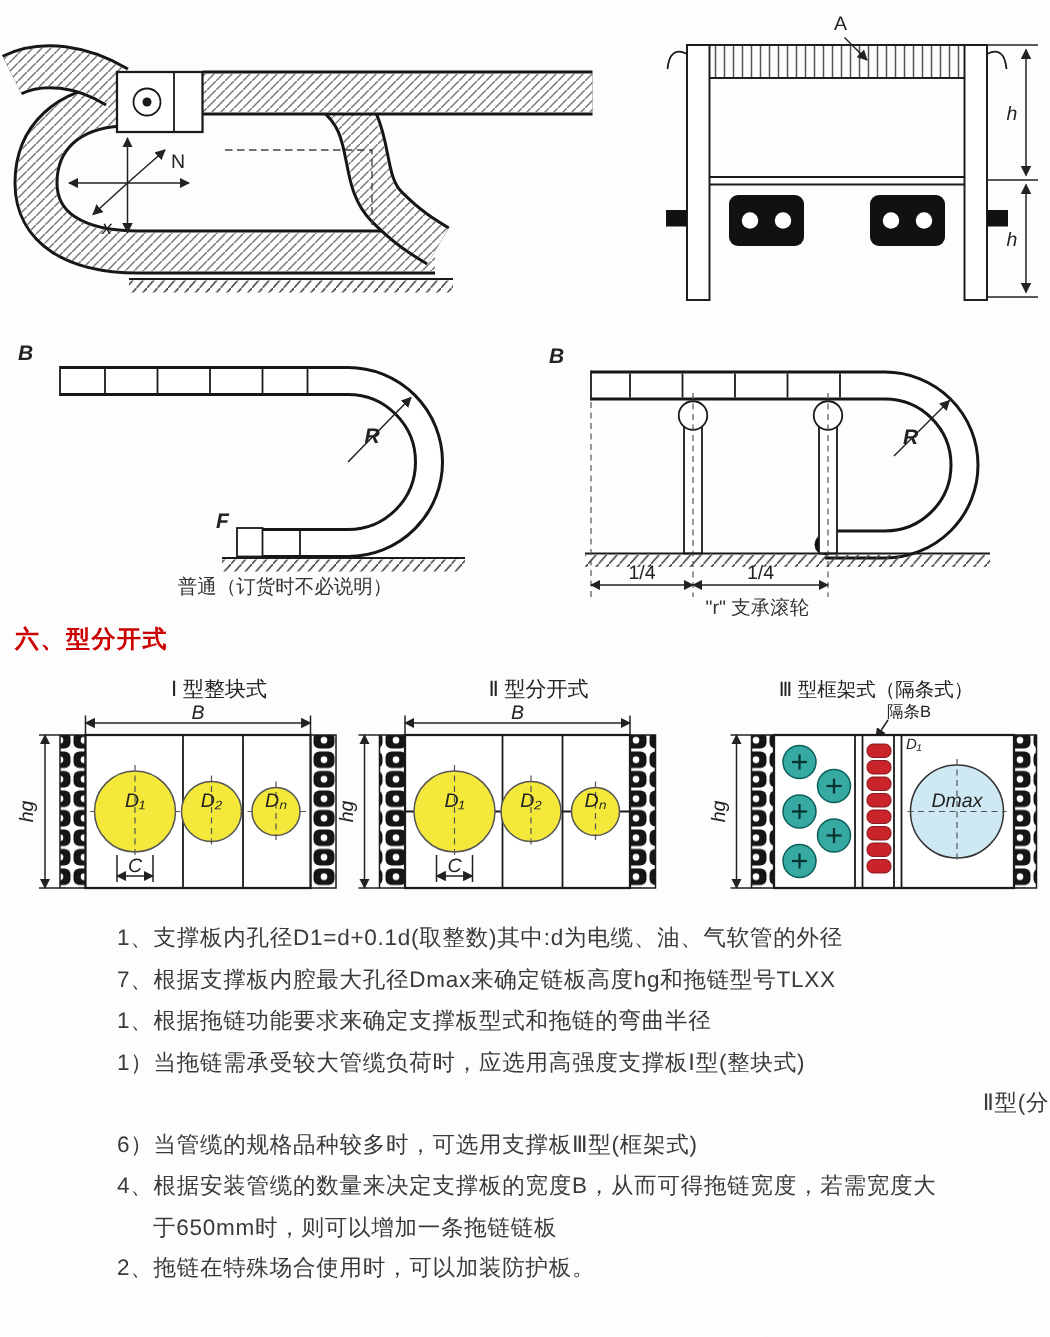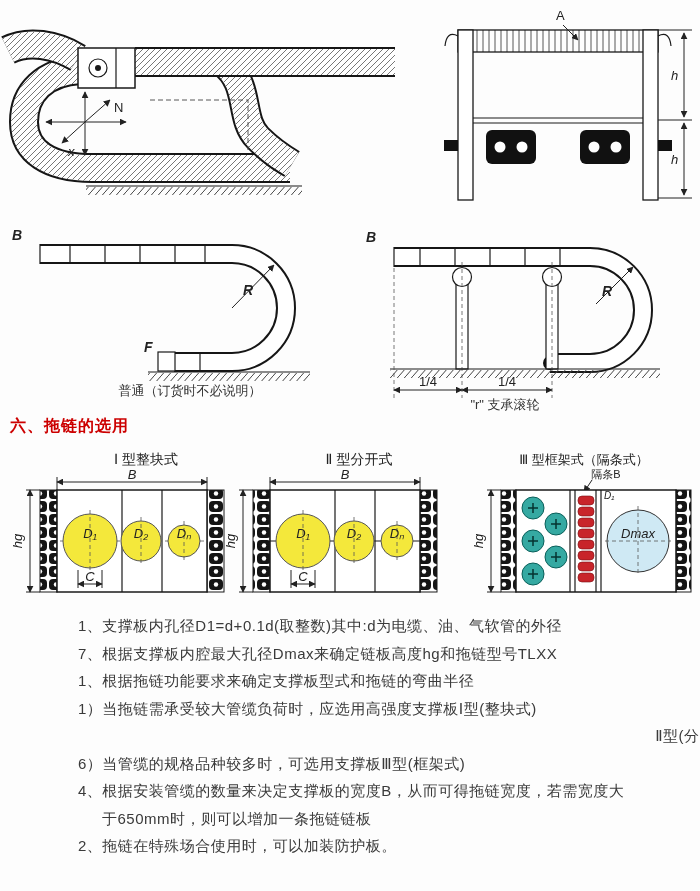--- a/index.html
+++ b/index.html
@@ -200,21 +200,21 @@
         <text x="428" y="386" class="lbl" text-anchor="middle">1/4</text>
       </g>
       <g>
         <line x1="462" y1="390" x2="552" y2="390" class="dim" marker-start="url(#m-arr)" marker-end="url(#m-arr)"></line>
         <text x="507" y="386" class="lbl" text-anchor="middle">1/4</text>
       </g>
       <text x="505" y="409" class="cap" text-anchor="middle">"r" 支承滚轮</text>
     </g>
   </svg>
 
-  <div class="heading">六、拖链的选用</div>
+  <div class="heading">六、型分开式</div>
 
   <svg class="svg-types" width="700" height="160" viewBox="0 0 700 160">
     <defs>
       <marker id="m-arr2" viewBox="0 0 10 10" refX="9" refY="5" markerWidth="7" markerHeight="7" orient="auto-start-reverse">
         <path d="M0,0 L10,5 L0,10 z" fill="#222"></path>
       </marker>
       <pattern id="chainpat" width="16" height="13" patternUnits="userSpaceOnUse">
         <rect width="16" height="13" fill="#ffffff"></rect>
         <rect x="1" y="1" width="14" height="11" rx="4" fill="#151515"></rect>
         <circle cx="8" cy="6.5" r="2.2" fill="#ffffff"></circle>

